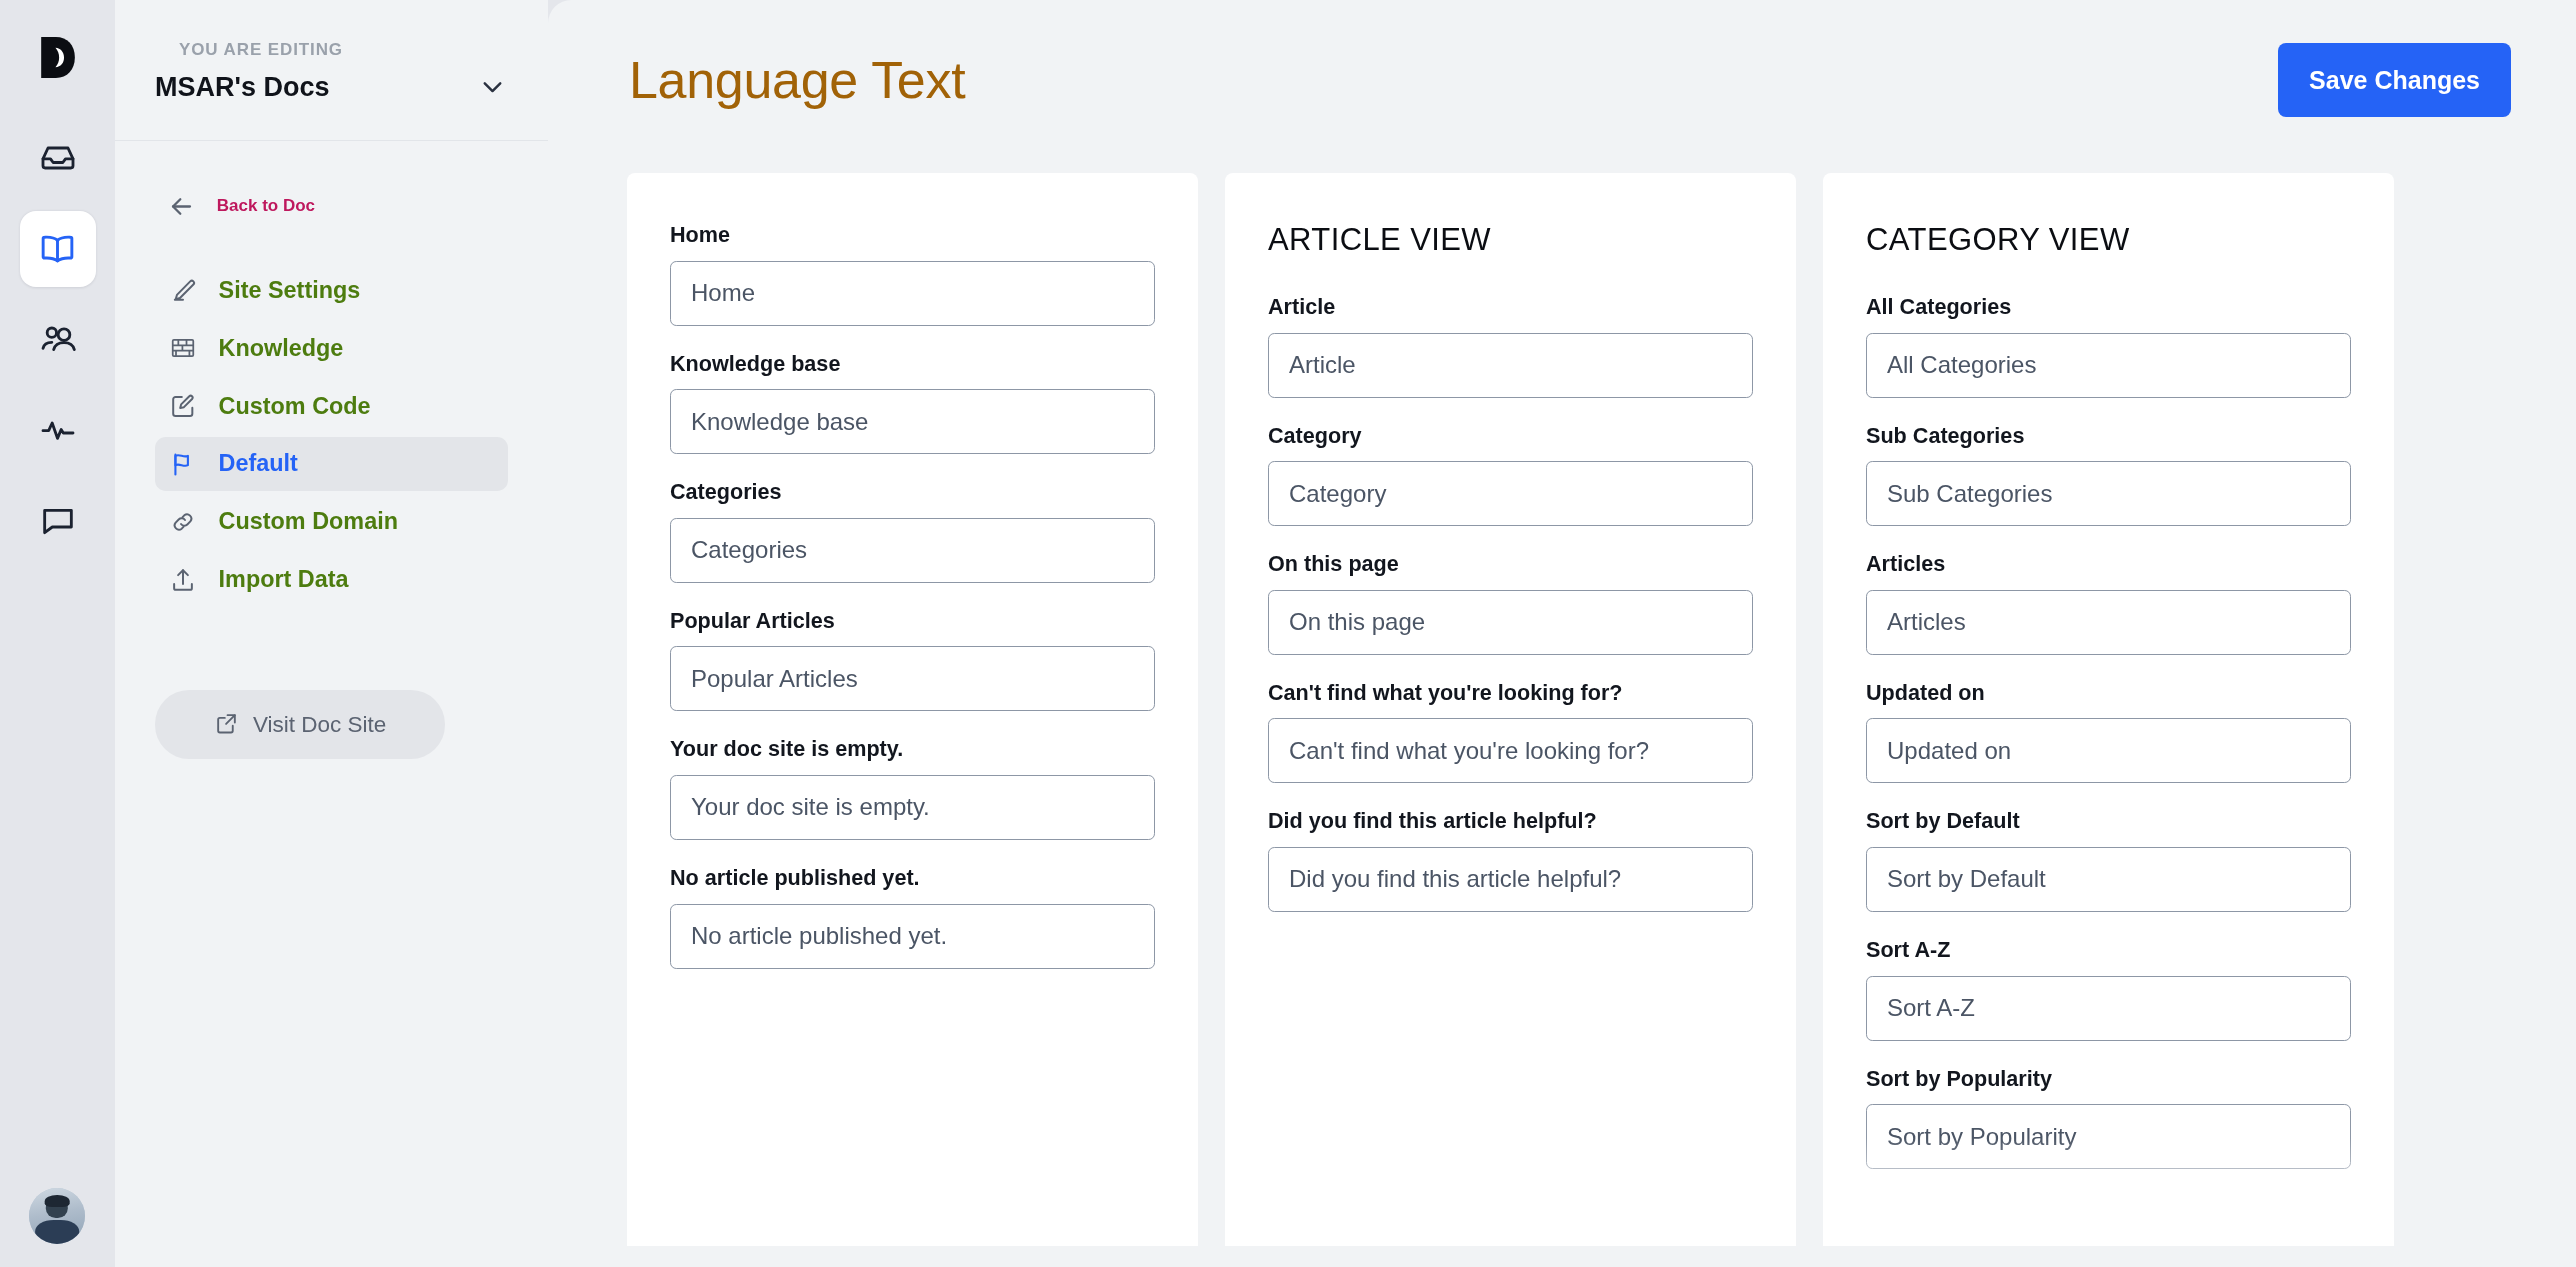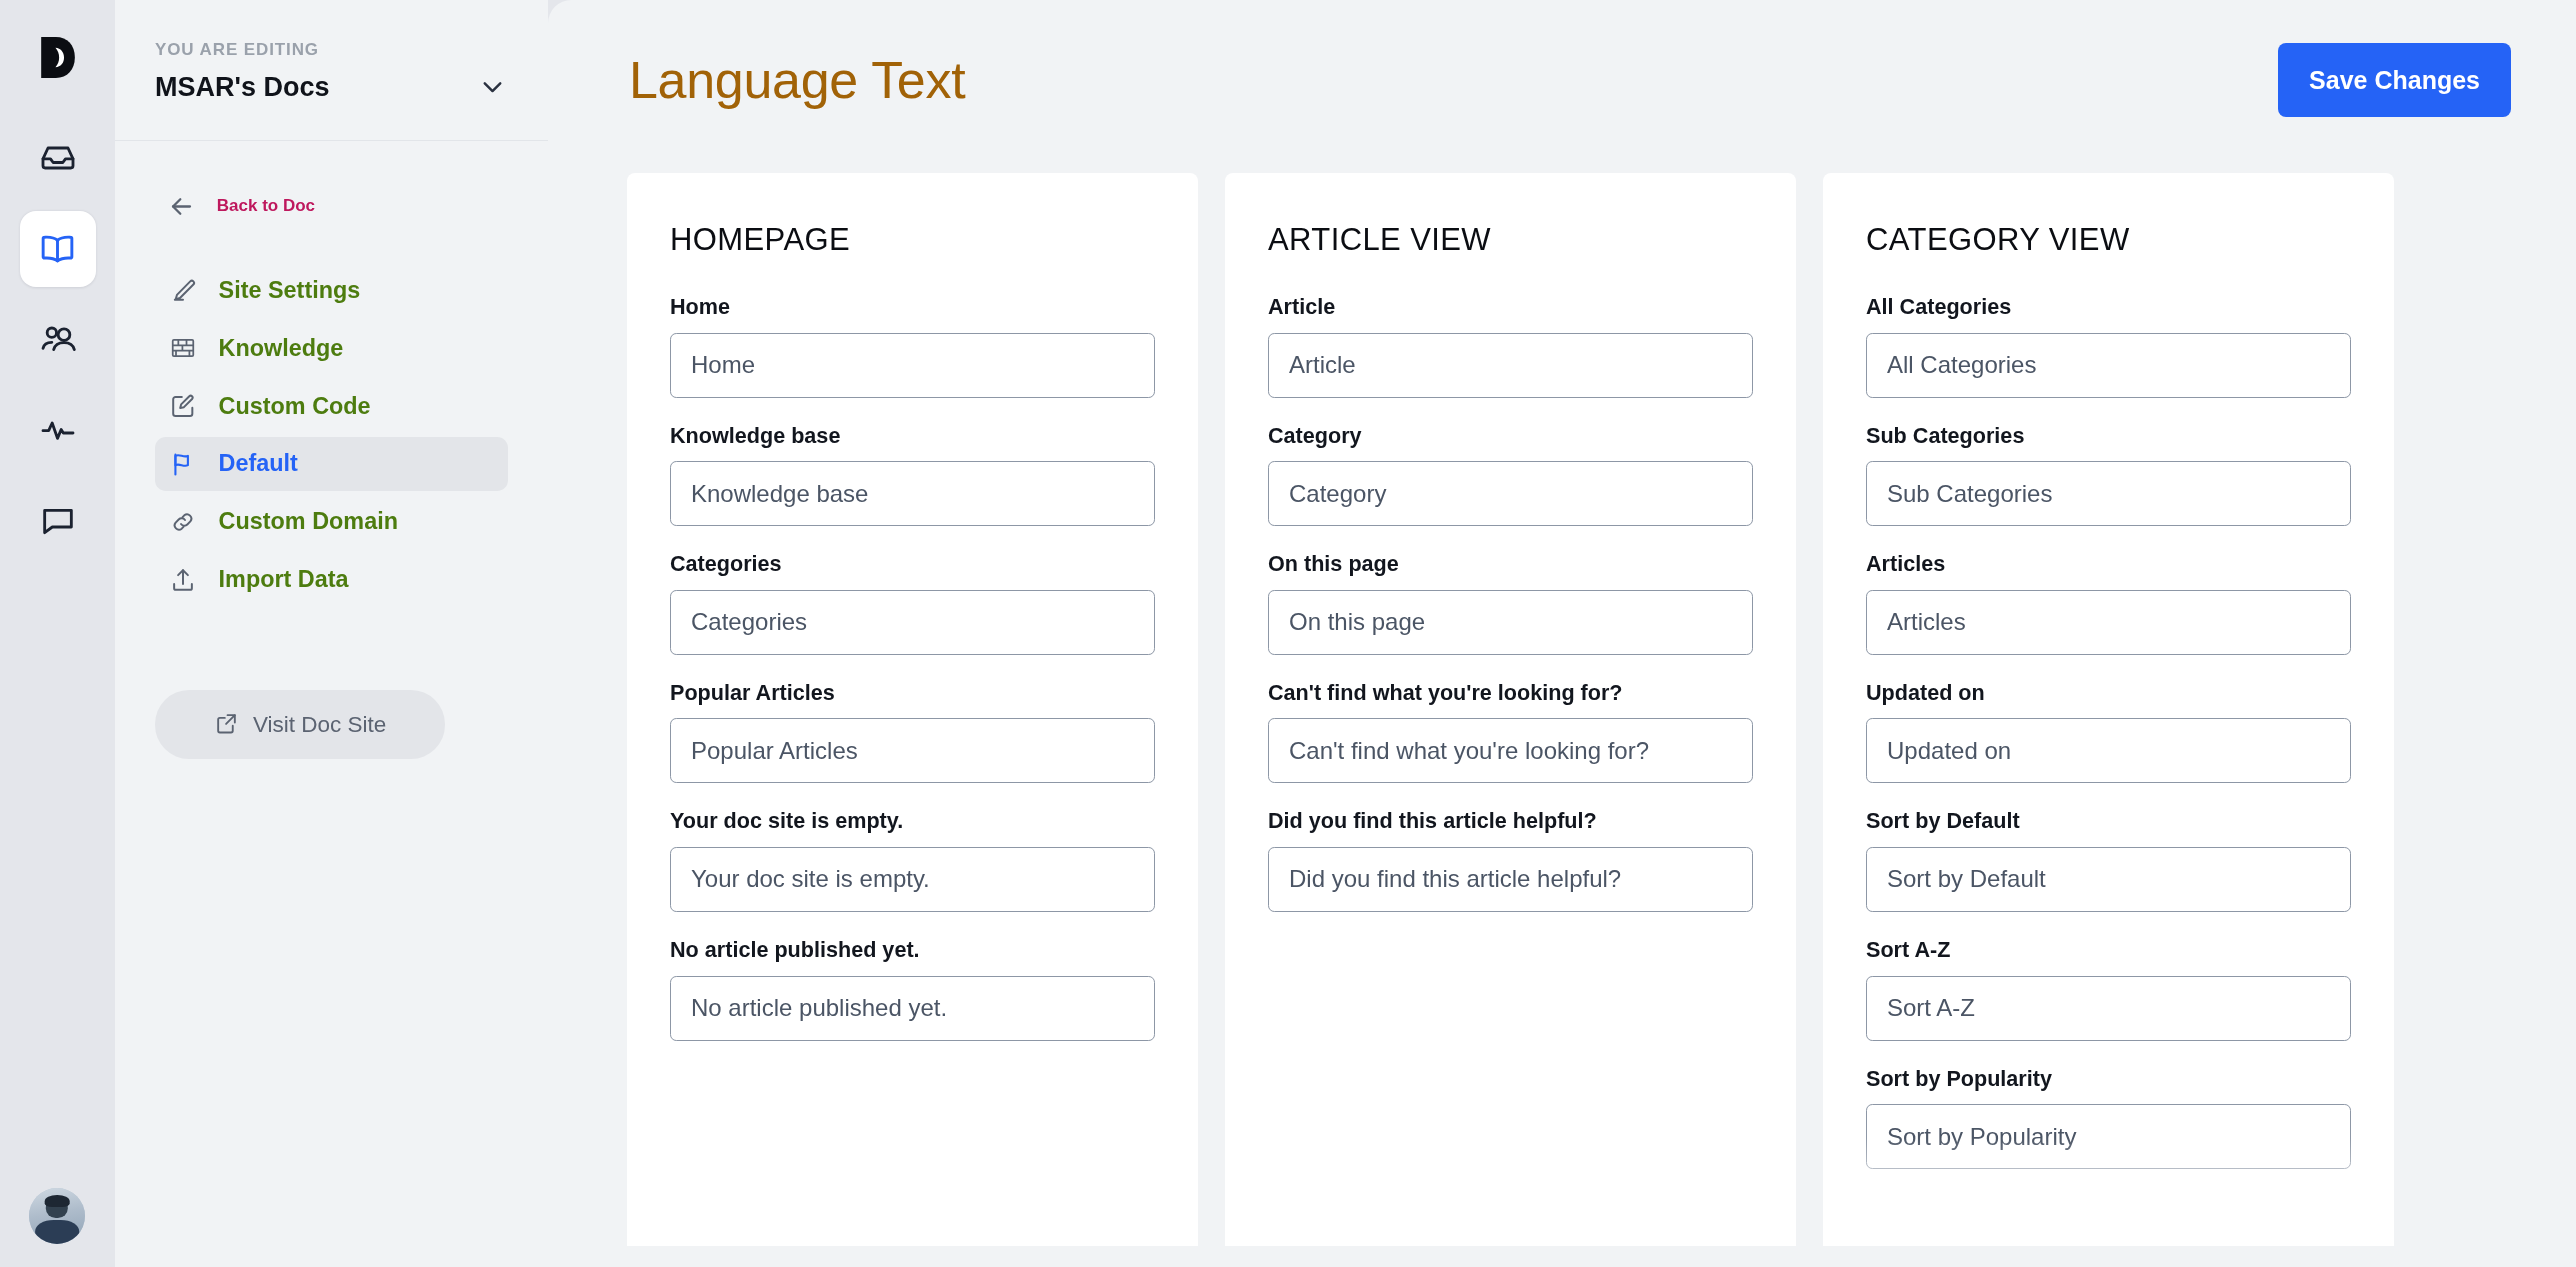--- a/index.html
+++ b/index.html
@@ -45,21 +45,21 @@
 
   
   .side {
     width: 433px; flex: 0 0 433px; height: 1267px;
     background: #f1f3f5;
     position: relative;
   }
   .side-head { padding: 40px 36px 0 40px; height: 140px; position: relative; }
   .side-eyebrow {
     font-size: 17px; letter-spacing: 0.9px; font-weight: 700;
-    color: #9aa1ab; text-transform: uppercase;
+    color: #9aa1ab; text-transform: uppercase; margin-left: 24px;
   }
   .side-title-row { display: flex; align-items: center; justify-content: space-between; margin-top: 10.8px; padding-right: 3.6px; }
   .side-title { font-size: 27px; font-weight: 700; color: #10131a; }
   .side-divider { height: 0.9px; background: #e2e5e9; width: 100%; }
 
   .side-body { padding: 0 40px; }
   .nav-back {
     display: flex; align-items: center; gap: 20px;
     margin-top: 41px; padding: 9px 10.8px; cursor: pointer; border-radius: 9px;
   }
@@ -312,21 +312,20 @@
   </div>
 
   <div class="main">
     <div class="main-head">
       <h1 class="main-title">Language Text</h1>
       <button class="save-btn">Save Changes</button>
     </div>
 
     <div class="cards">
         <div class="card">
-          <div class="card-title">HOMEPAGE</div>
           <div class="field"><div class="field-label">Home</div><input class="field-input" type="text" value="Home" style=""></div>
           <div class="field"><div class="field-label">Knowledge base</div><input class="field-input" type="text" value="Knowledge base" style=""></div>
           <div class="field"><div class="field-label">Categories</div><input class="field-input" type="text" value="Categories" style=""></div>
           <div class="field"><div class="field-label">Popular Articles</div><input class="field-input" type="text" value="Popular Articles" style=""></div>
           <div class="field"><div class="field-label">Your doc site is empty.</div><input class="field-input" type="text" value="Your doc site is empty." style=""></div>
           <div class="field"><div class="field-label">No article published yet.</div><input class="field-input" type="text" value="No article published yet." style=""></div>
         </div>
         <div class="card">
           <div class="card-title">ARTICLE VIEW</div>
           <div class="field"><div class="field-label">Article</div><input class="field-input" type="text" value="Article" style=""></div>

